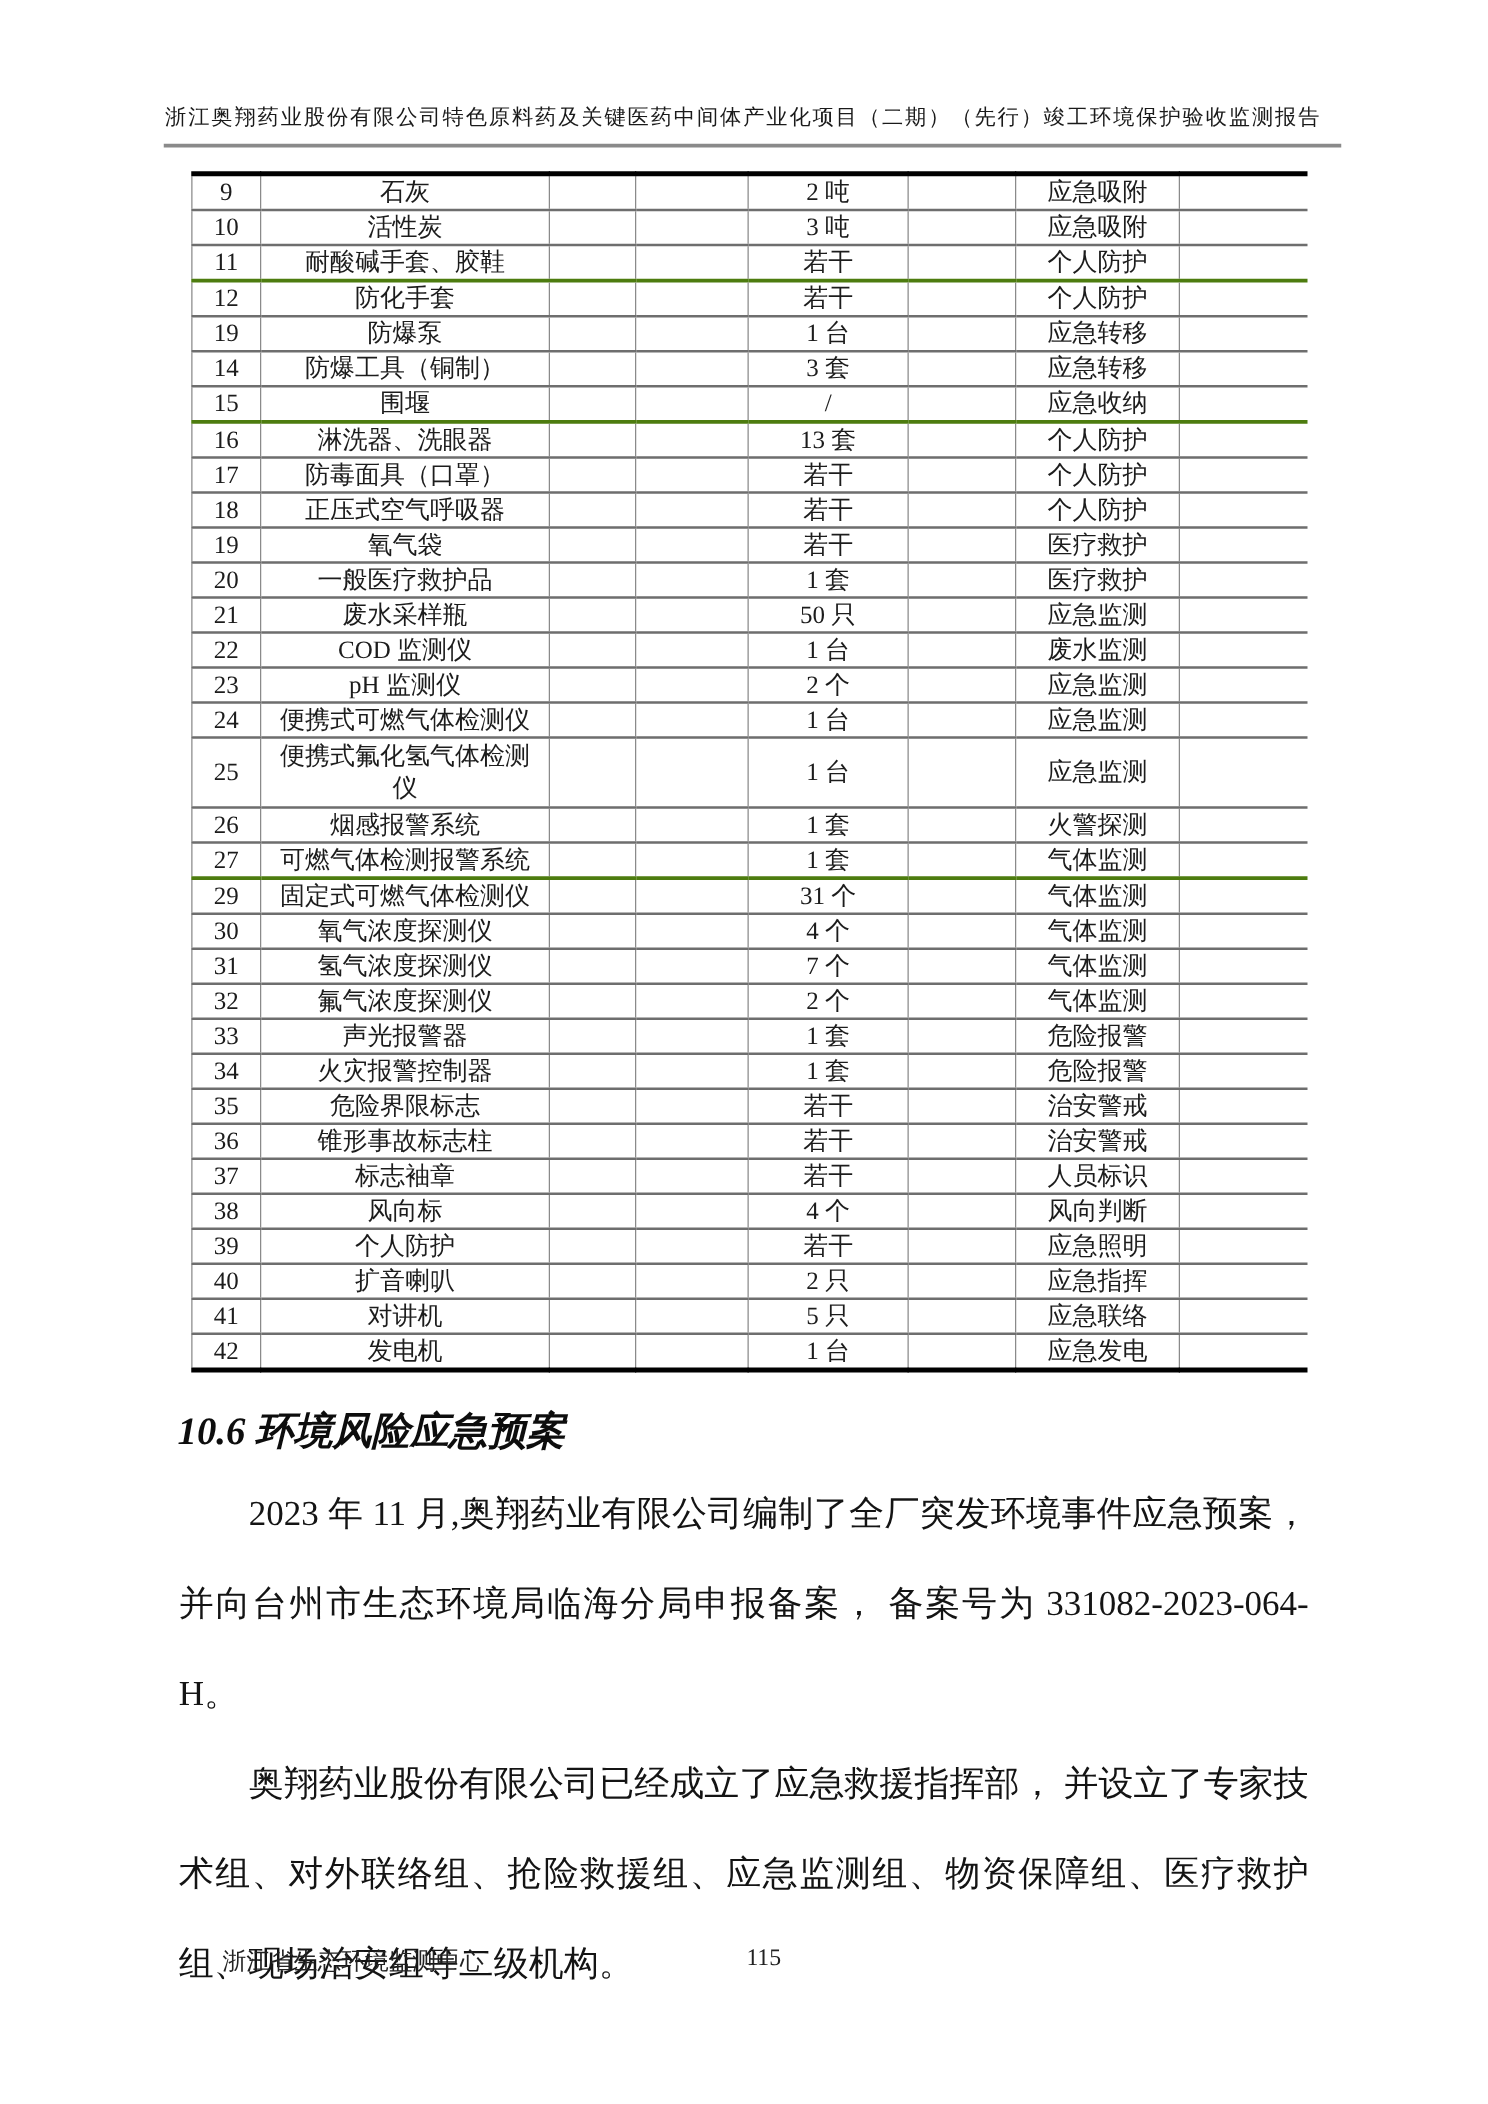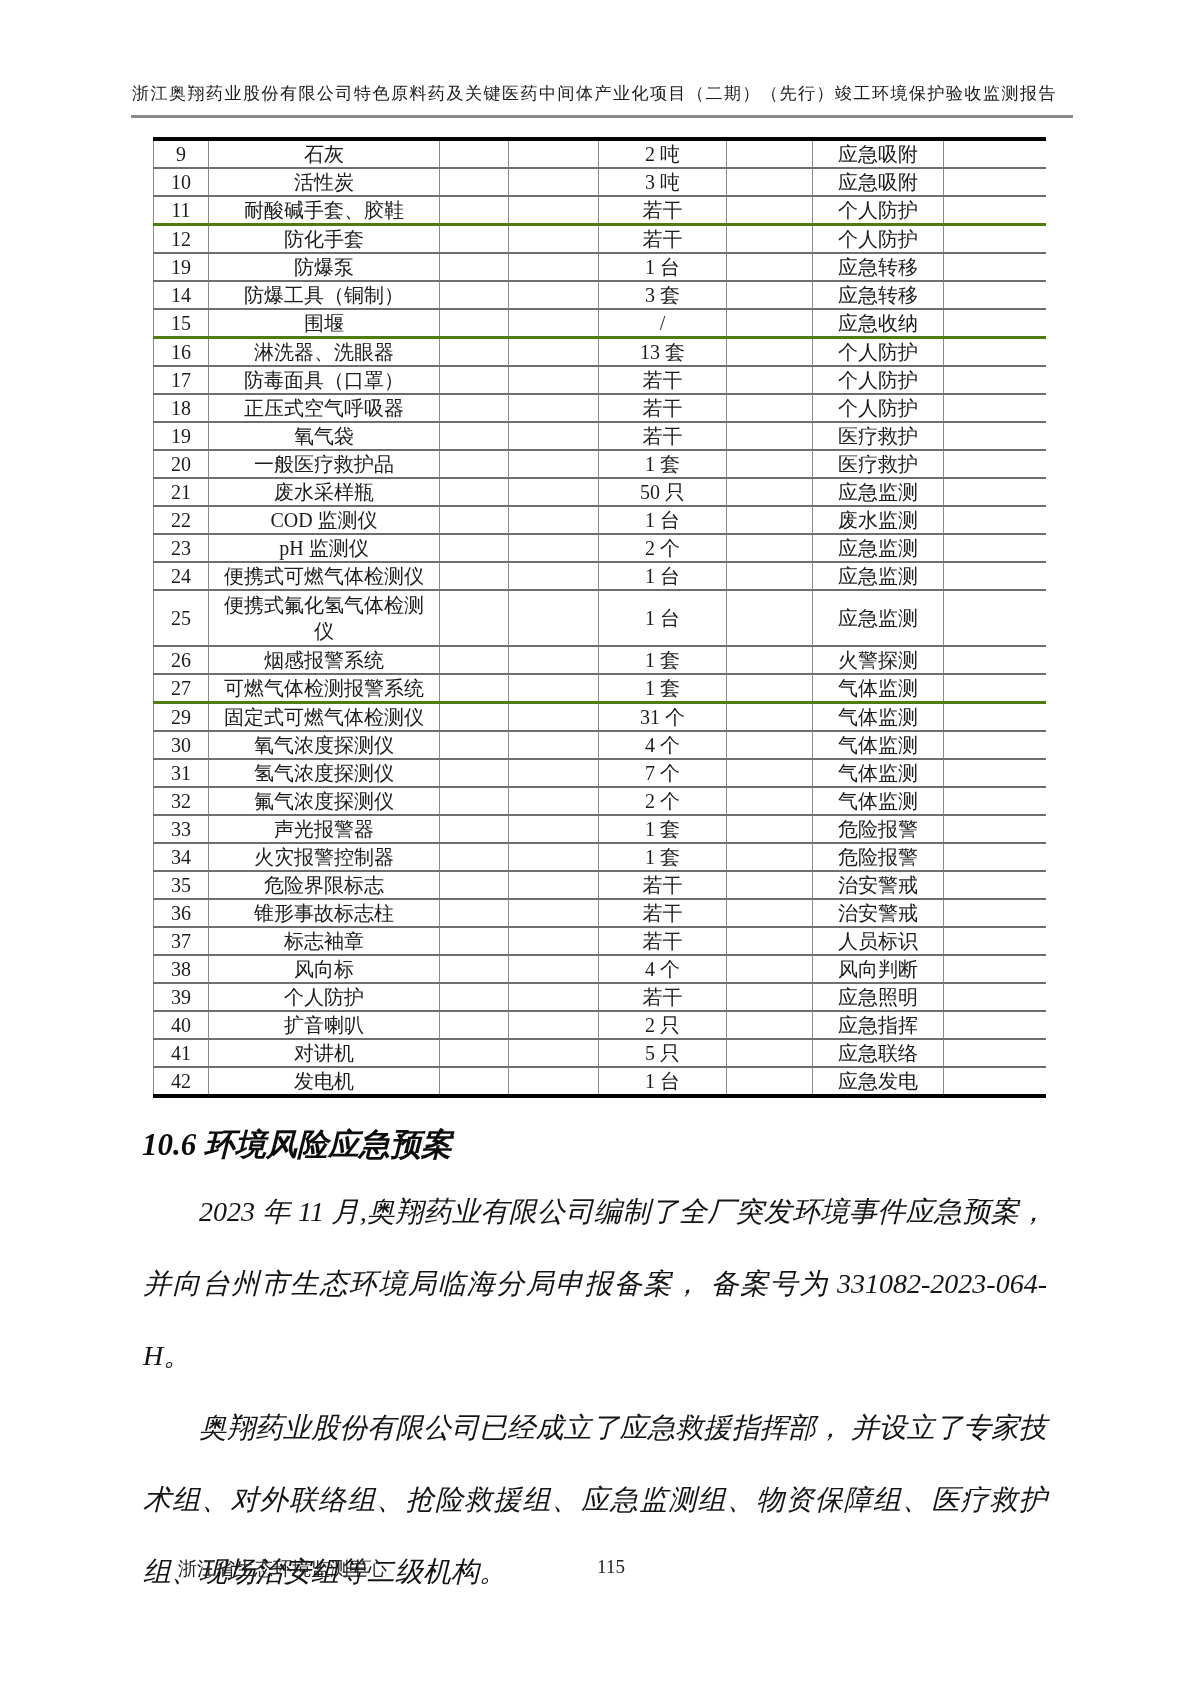--- a/index.html
+++ b/index.html
@@ -46,21 +46,21 @@
     font-family:"Liberation Serif","DejaVu Serif",serif;
     font-style:italic;
   }
 
   
   .body-text{
     position:absolute;left:143px;top:1176px;width:904px;
     font-size:28px;line-height:72px;color:#141414;
   }
   .body-text p{
-    margin:0;text-indent:2em;text-align:justify;font-style:italic;
+    margin:0;text-indent:2em;text-align:justify;
   }
 
   
   .page-footer{position:absolute;left:0;top:1556px;width:1190px;height:26px;font-size:19px;color:#222;padding-left:28px;}
   .footer-org{position:absolute;left:178px;top:0;white-space:nowrap;}
   .page-number{position:absolute;left:595px;top:0;transform:translateX(-50%);margin-left:16px;}
 </style>
 </head>
 <body>
 

